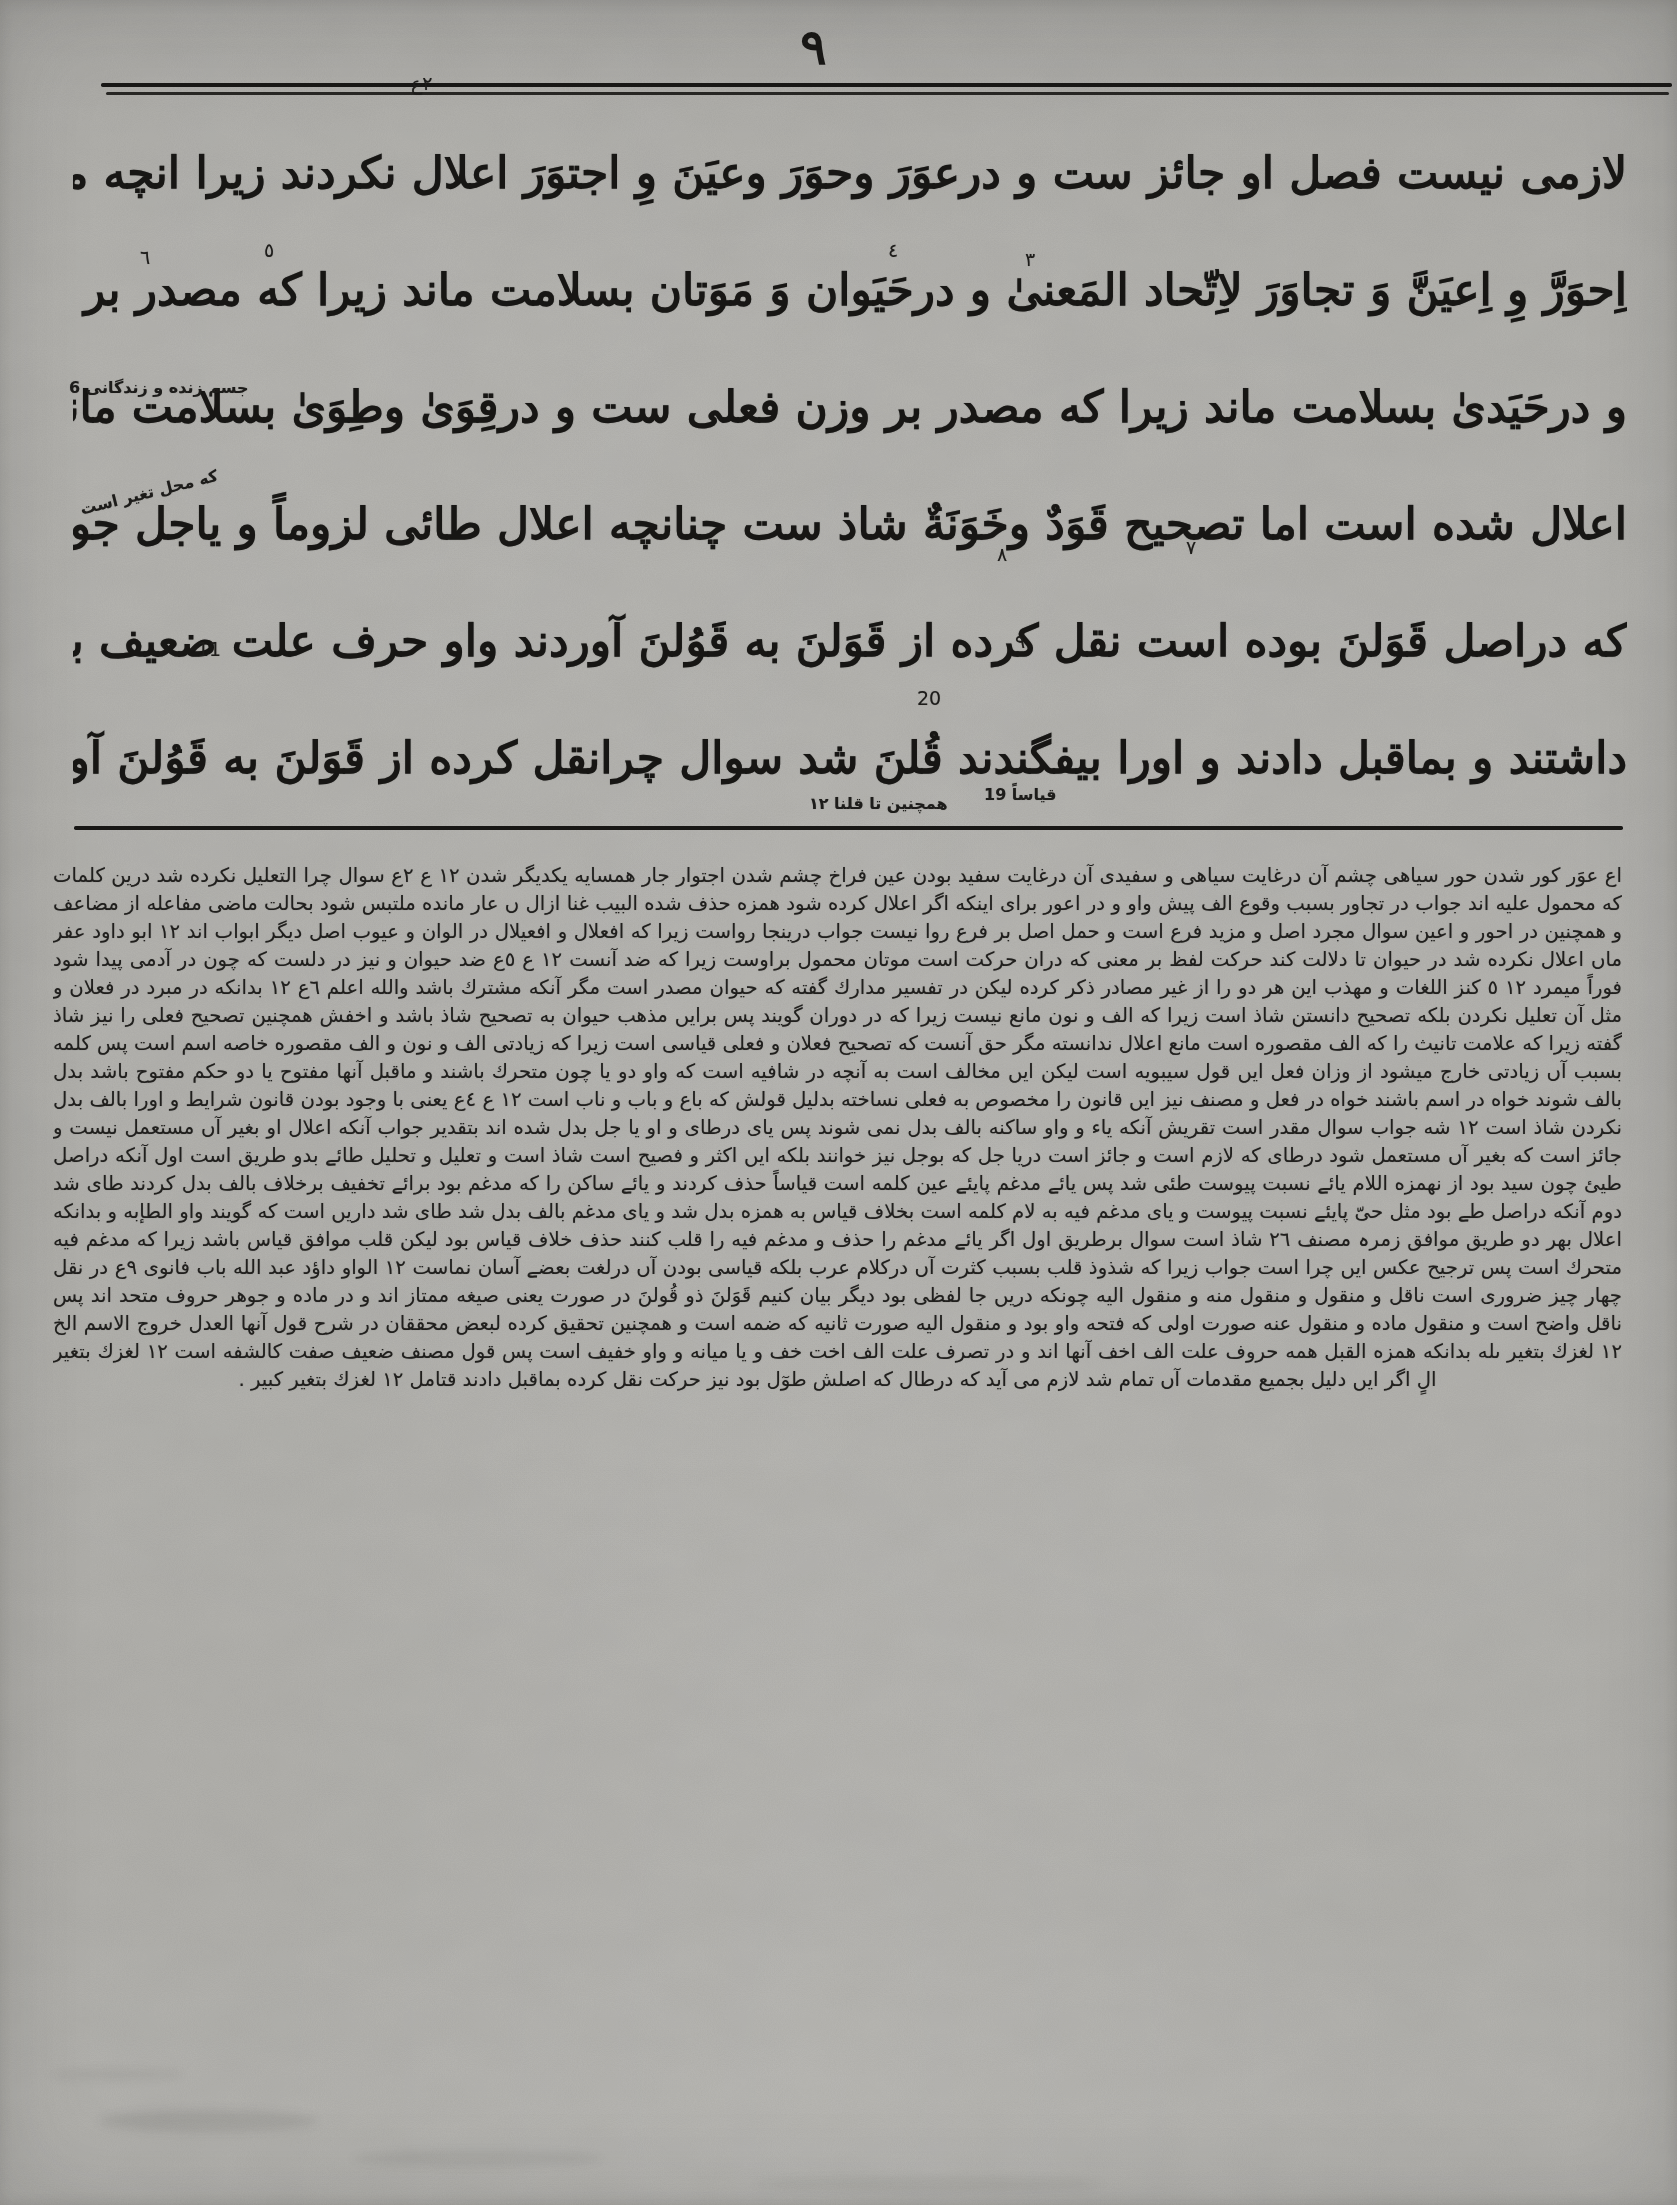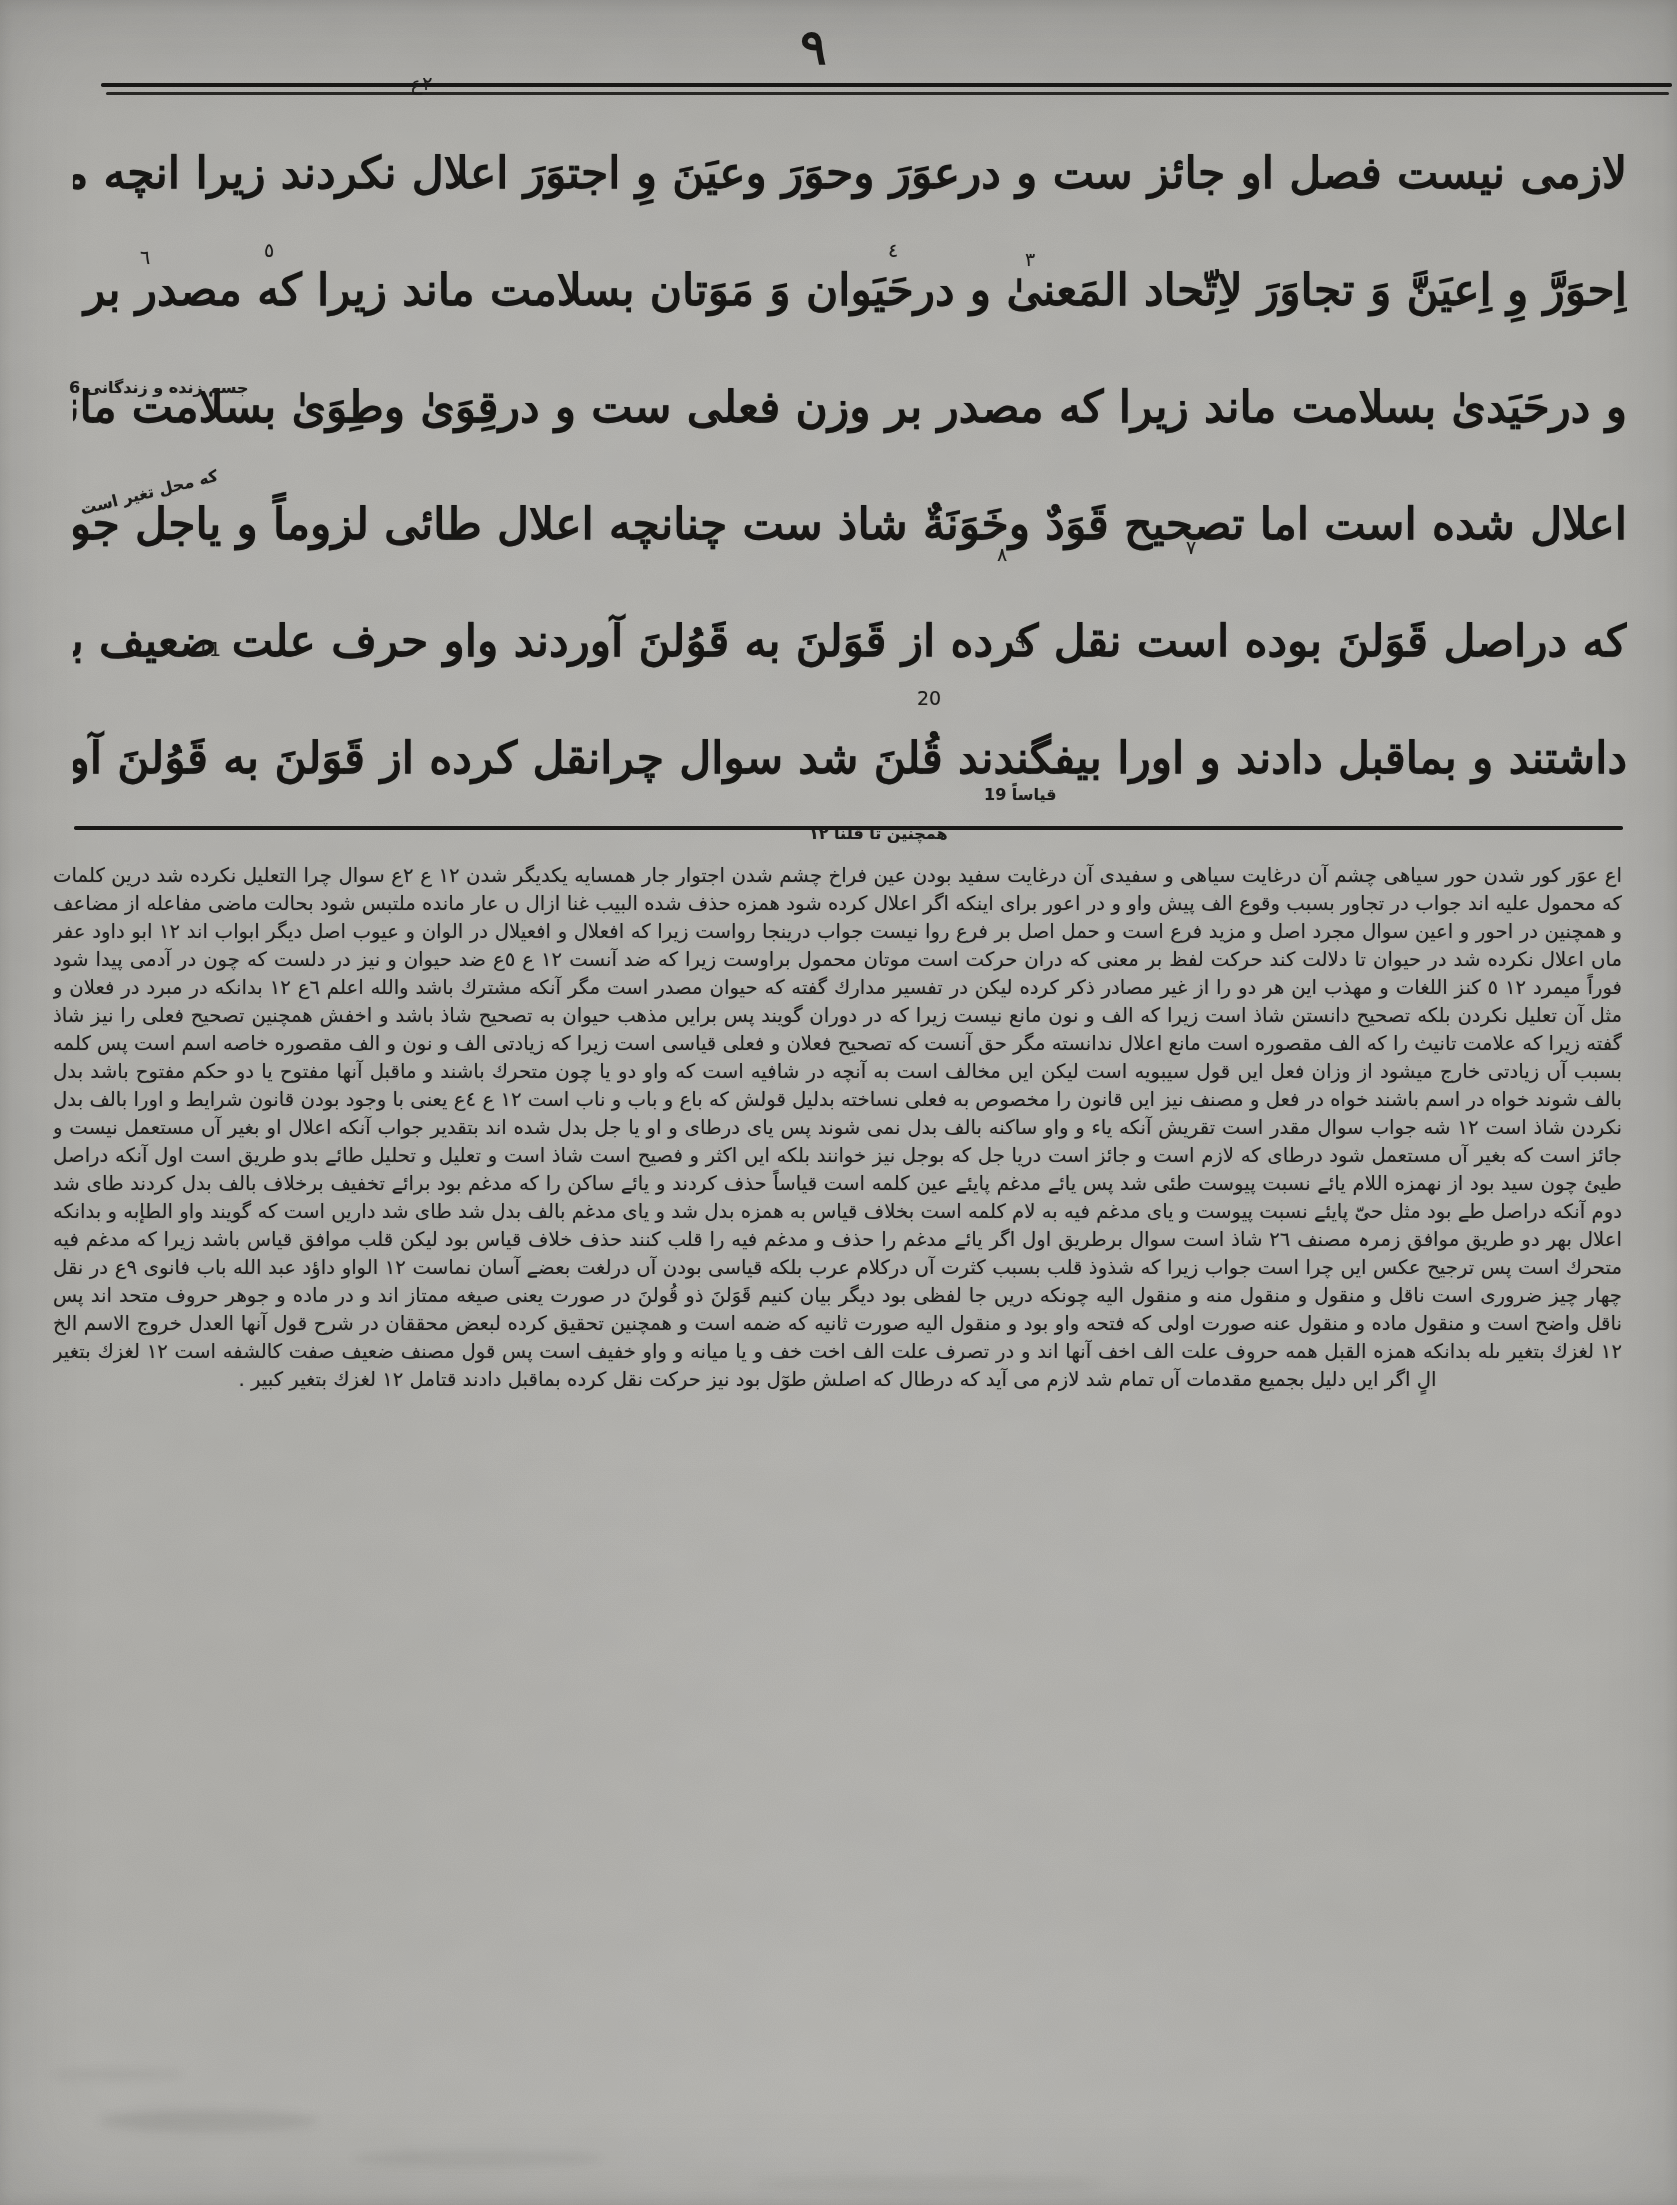--- a/index.html
+++ b/index.html
@@ -112,21 +112,21 @@
   <span class="annot" style="left:141px;top:246px;">٦</span>
   <span class="annot" style="left:1187px;top:536px;">٧</span>
   <span class="annot" style="left:998px;top:543px;">٨</span>
   <span class="annot" style="left:1016px;top:630px;">٩</span>
   <span class="annot" style="left:198px;top:638px;">11</span>
   <span class="annot" style="left:918px;top:687px;">20</span>
 
   <span class="annot small-note" style="left:70px;top:378px;">جسم زنده و زندگانى 6</span>
   <span class="annot small-note tilt" style="left:75px;top:466px;">كه محل تغير است</span>
   <span class="annot small-note" style="left:985px;top:785px;">قياساً 19</span>
-  <span class="annot small-note" style="left:810px;top:824px;">همچنين تا قلنا ١٢</span>
+  <span class="annot small-note" style="left:810px;top:794px;">همچنين تا قلنا ١٢</span>
 
   <div class="rule section-divider"></div>
 
   <p class="commentary">اع عوَر كور شدن حور سياهى چشم آن درغايت سياهى و سفيدى آن درغايت سفيد بودن عين فراخ چشم شدن اجتوار جار همسايه يكديگر شدن ١٢ ع ٢ع سوال چرا التعليل نكرده شد درين كلمات كه محمول عليه اند جواب در تجاور بسبب وقوع الف پيش واو و در اعور براى اينكه اگر اعلال كرده شود همزه حذف شده البيب غنا ازال ں عار مانده ملتبس شود بحالت ماضى مفاعله از مضاعف و همچنين در احور و اعين سوال مجرد اصل و مزيد فرع است و حمل اصل بر فرع روا نيست جواب درينجا رواست زيرا كه افعلال و افعيلال در الوان و عيوب اصل ديگر ابواب اند ١٢ ابو داود عفر ماں اعلال نكرده شد در حيوان تا دلالت كند حركت لفظ بر معنى كه دران حركت است موتان محمول براوست زيرا كه ضد آنست ١٢ ع ٥ع ضد حيوان و نيز در دلست كه چون در آدمى پيدا شود فوراً ميمرد ١٢ ٥ كنز اللغات و مهذب اين هر دو را از غير مصادر ذكر كرده ليكن در تفسير مدارك گفته كه حيوان مصدر است مگر آنكه مشترك باشد والله اعلم ٦ع ١٢ بدانكه در مبرد در فعلان و مثل آن تعليل نكردن بلكه تصحيح دانستن شاذ است زيرا كه الف و نون مانع نيست زيرا كه در دوران گويند پس برايں مذهب حيوان به تصحيح شاذ باشد و اخفش همچنين تصحيح فعلى را نيز شاذ گفته زيرا كه علامت تانيث را كه الف مقصوره است مانع اعلال ندانسته مگر حق آنست كه تصحيح فعلان و فعلى قياسى است زيرا كه زيادتى الف و نون و الف مقصوره خاصه اسم است پس كلمه بسبب آں زيادتى خارج ميشود از وزان فعل ايں قول سيبويه است ليكن ايں مخالف است به آنچه در شافيه است كه واو دو يا چون متحرك باشند و ماقبل آنها مفتوح يا دو حكم مفتوح باشد بدل بالف شوند خواه در اسم باشند خواه در فعل و مصنف نيز ايں قانون را مخصوص به فعلى نساخته بدليل قولش كه باع و باب و ناب است ١٢ ع ٤ع يعنى با وجود بودن قانون شرايط و اورا بالف بدل نكردن شاذ است ١٢ شه جواب سوال مقدر است تقريش آنكه ياء و واو ساكنه بالف بدل نمى شوند پس ياى درطاى و او يا جل بدل شده اند بتقدير جواب آنكه اعلال او بغير آں مستعمل نيست و جائز است كه بغير آں مستعمل شود درطاى كه لازم است و جائز است دريا جل كه بوجل نيز خوانند بلكه ايں اكثر و فصيح است شاذ است و تعليل و تحليل طائے بدو طريق است اول آنكه دراصل طيئ چون سيد بود از نهمزه اللام يائے نسبت پيوست طئى شد پس يائے مدغم پايئے عين كلمه است قياساً حذف كردند و يائے ساكن را كه مدغم بود برائے تخفيف برخلاف بالف بدل كردند طاى شد دوم آنكه دراصل طے بود مثل حىّ پايئے نسبت پيوست و ياى مدغم فيه به لام كلمه است بخلاف قياس به همزه بدل شد و ياى مدغم بالف بدل شد طاى شد داريں است كه گويند واو الطإبه و بدانكه اعلال بهر دو طريق موافق زمرہ مصنف ٢٦ شاذ است سوال برطريق اول اگر يائے مدغم را حذف و مدغم فيه را قلب كنند حذف خلاف قياس بود ليكن قلب موافق قياس باشد زيرا كه مدغم فيه متحرك است پس ترجيح عكس ايں چرا است جواب زيرا كه شذوذ قلب بسبب كثرت آں دركلام عرب بلكه قياسى بودن آں درلغت بعضے آسان نماست ١٢ الواو داؤد عبد الله باب فانوى ٩ع در نقل چهار چيز ضرورى است ناقل و منقول و منقول منه و منقول اليه چونكه دريں جا لفظى بود ديگر بيان كنيم قَوَلنَ ذو قُولنَ در صورت يعنى صيغه ممتاز اند و در ماده و جوهر حروف متحد اند پس ناقل واضح است و منقول ماده و منقول عنه صورت اولى كه فتحه واو بود و منقول اليه صورت ثانيه كه ضمه است و همچنين تحقيق كرده لبعض محققان در شرح قول آنها العدل خروج الاسم الخ ١٢ لغزك بتغير ںله بدانكه همزه القبل همه حروف علت الف اخف آنها اند و در تصرف علت الف اخت خف و يا ميانه و واو خفيف است پس قول مصنف ضعيف صفت كالشفه است ١٢ لغزك بتغير الٍ اگر ايں دليل بجميع مقدمات آں تمام شد لازم مى آيد كه درطال كه اصلش طوٓل بود نيز حركت نقل كرده بماقبل دادند قتامل ١٢ لغزك بتغير كبير .</p>
 
   <div class="smudge sm1"></div>
   <div class="smudge sm2"></div>
   <div class="smudge sm3"></div>
   <div class="smudge sm4"></div>
 

